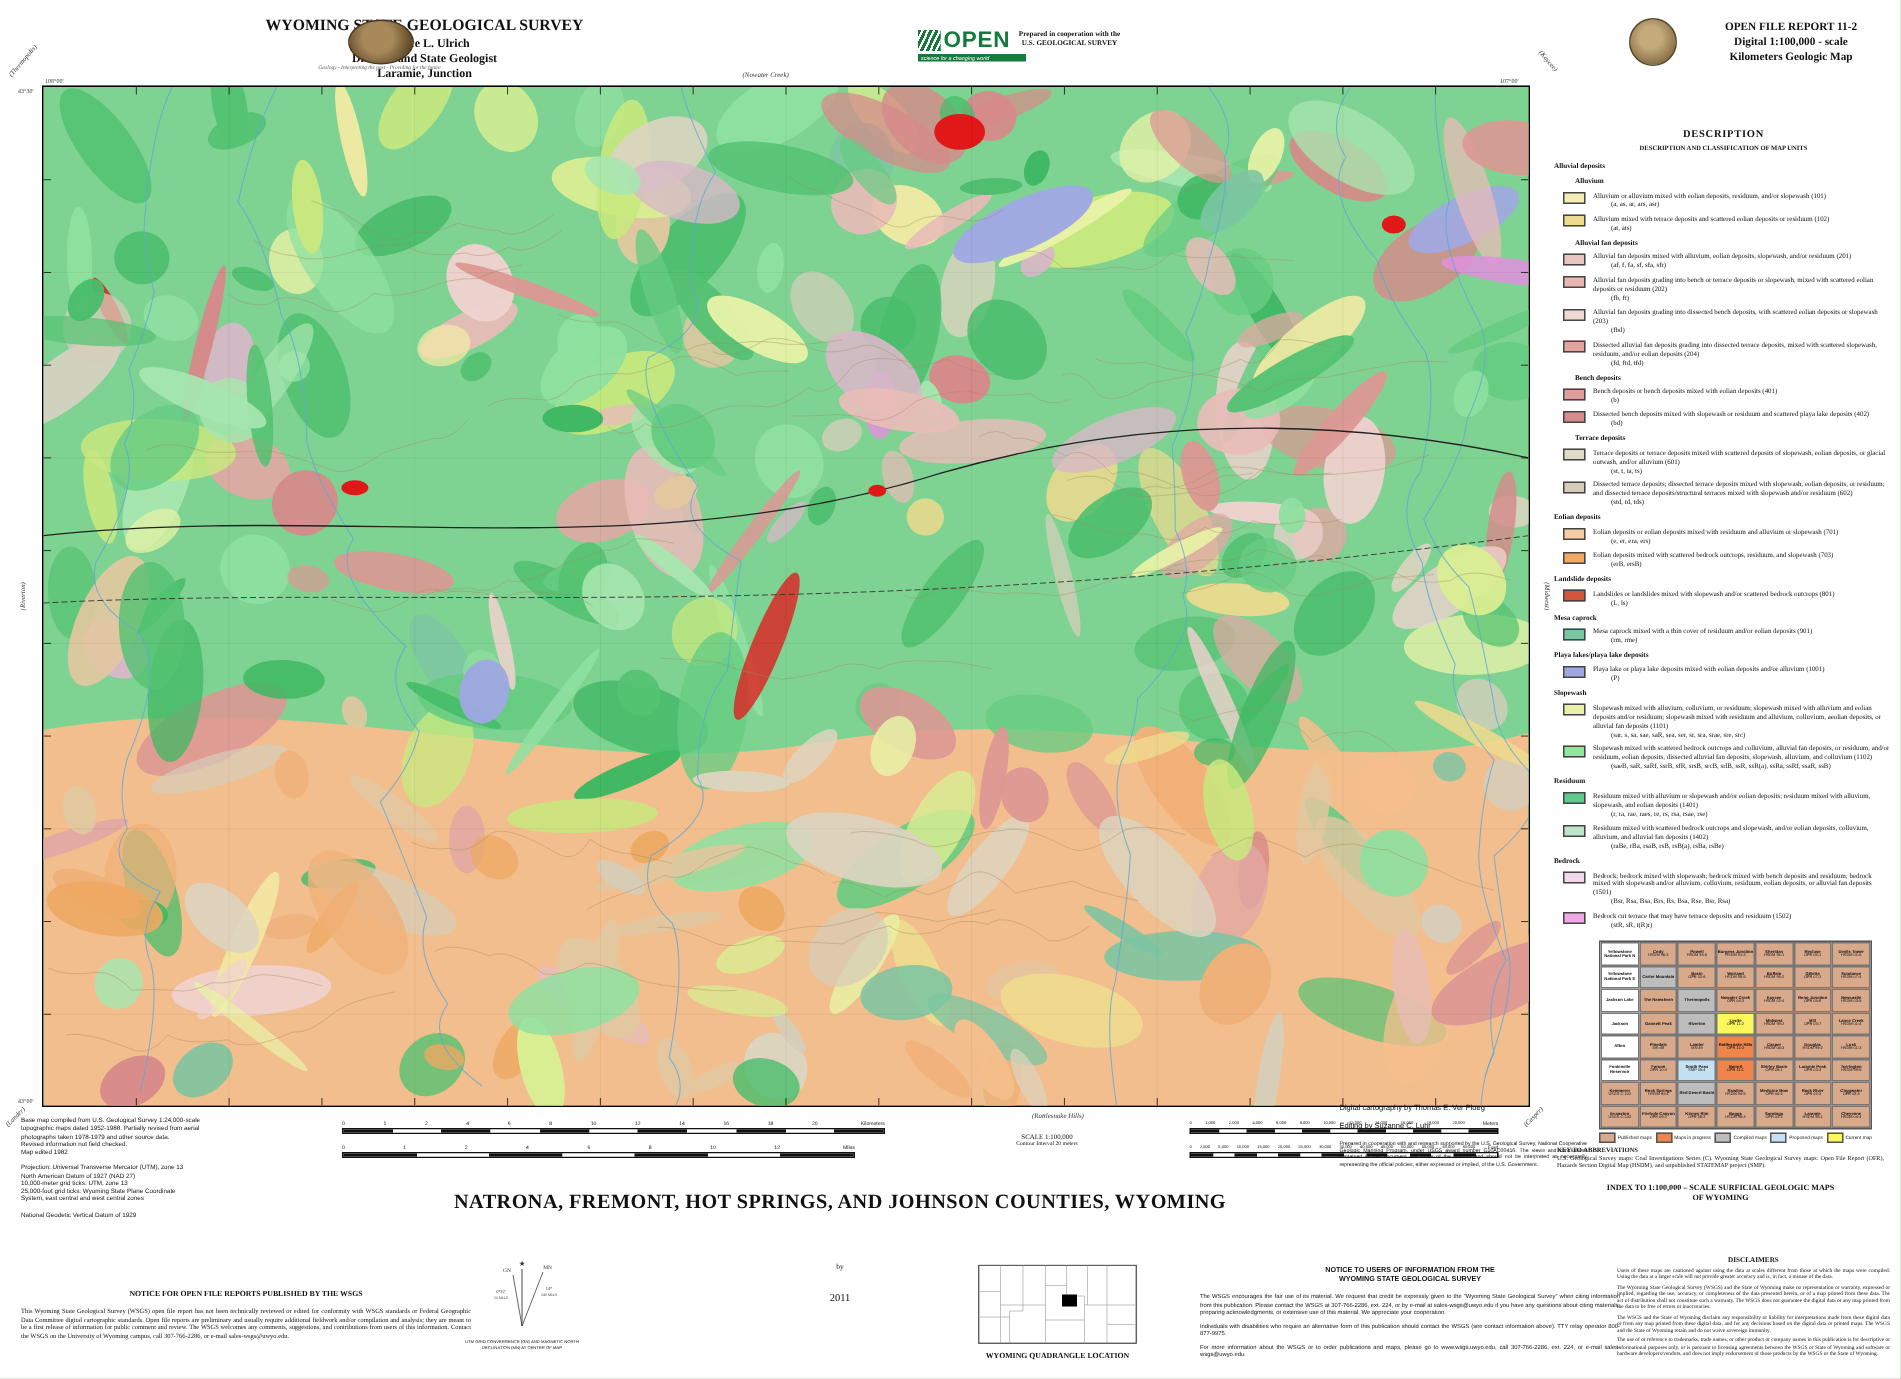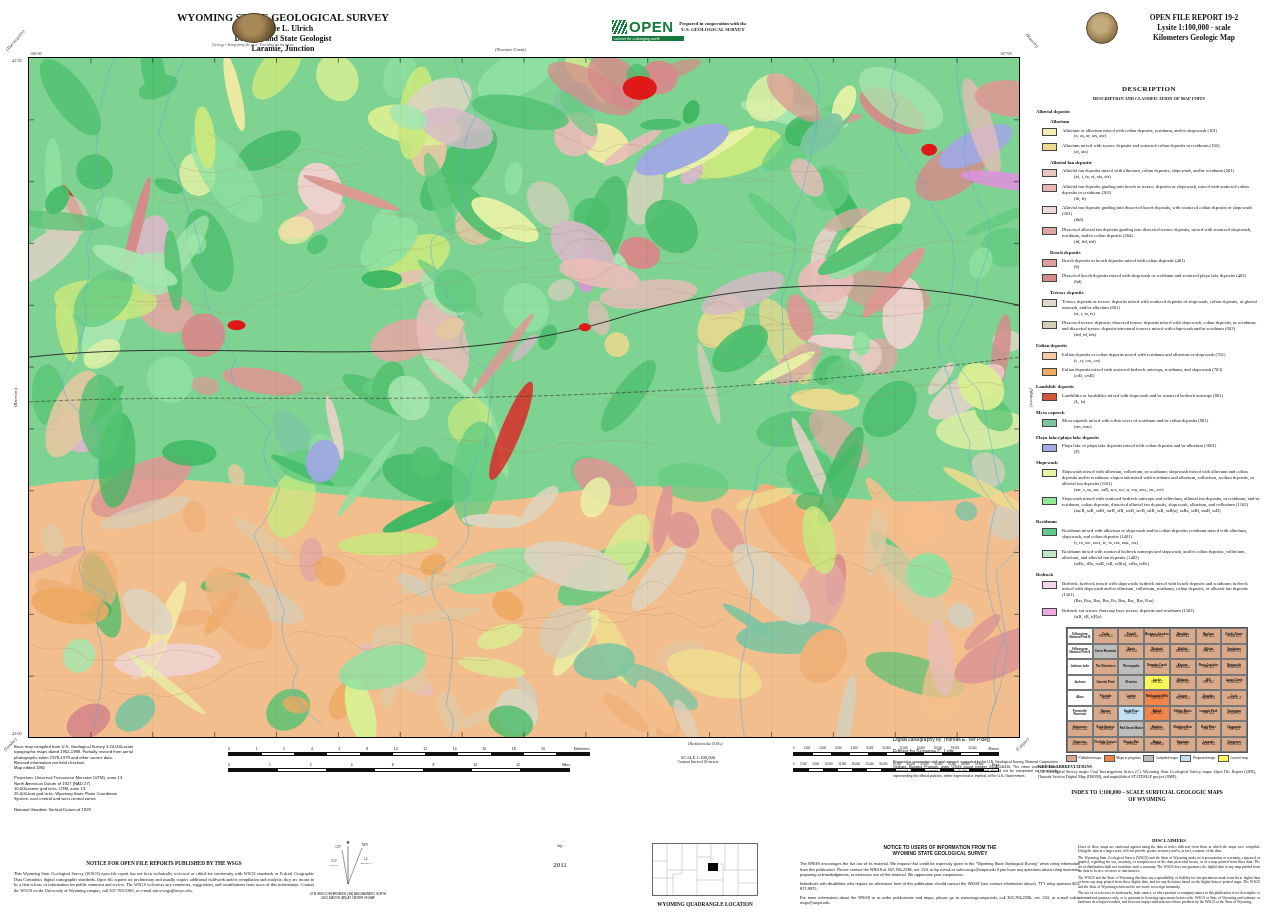--- a/index.html
+++ b/index.html
@@ -132,22 +132,22 @@
     </div>
     <div class="usgs-bar">science for a changing world</div>
   </div>
   <div class="abs coop ctr">
     <div>Prepared in cooperation with the</div>
     <div>U.S. GEOLOGICAL SURVEY</div>
   </div>
 
   <div class="abs univ-seal"></div>
   <div class="abs report ctr">
-    <div>OPEN FILE REPORT 19-2</div>
-    <div>Lysite 1:100,000 - scale</div>
+    <div>OPEN FILE REPORT 11-2</div>
+    <div>Digital 1:100,000 - scale</div>
     <div>Kilometers Geologic Map</div>
   </div>
 
   <div class="abs map-frame">
     <svg id="mapsvg" viewBox="0 0 992 681" preserveAspectRatio="none">
         <rect x="0" y="0" width="992" height="681" fill="#7fd392"></rect>
         <path d="M0 430 C 180 398 360 468 520 438 C 700 408 860 470 992 432 L992 681 L0 681 Z" fill="#f3be8d"></path>
         <ellipse cx="259.6037659868598" cy="653.5634541844483" rx="23.638234935933724" ry="19.194254893809557" transform="rotate(140.2 259.6 653.6)" fill="#54c272" opacity="0.79"></ellipse>
         <ellipse cx="24.140048559755087" cy="115.37402039696462" rx="35.53699945914559" ry="8.36453297152184" transform="rotate(89.0 24.1 115.4)" fill="#8fe0a0" opacity="0.95"></ellipse>
         <ellipse cx="589.1469662971795" cy="287.49821481248364" rx="12.377422500867397" ry="12.469117689644918" transform="rotate(134.6 589.1 287.5)" fill="#efda8e" opacity="0.83"></ellipse>
@@ -1035,20 +1035,21 @@
         <div class="sb-seg" style="background: rgb(17, 17, 17);"></div>
         <div class="sb-seg" style="background: rgb(255, 255, 255);"></div>
         <div class="sb-seg" style="background: rgb(17, 17, 17);"></div>
         <div class="sb-seg" style="background: rgb(255, 255, 255);"></div>
         <div class="sb-seg" style="background: rgb(17, 17, 17);"></div>
         <div class="sb-seg" style="background: rgb(255, 255, 255);"></div>
       </div>
     </div>
 
   <div class="abs map-title ctr">
+    <div>NATRONA, FREMONT, HOT SPRINGS, AND JOHNSON COUNTIES, WYOMING</div>
   </div>
   <div class="abs by ctr">by</div>
   <div class="abs year ctr">2011</div>
 
   <svg class="abs decl" viewBox="0 0 60 56">
     <line x1="30" y1="10" x2="30" y2="48" stroke="#333" stroke-width="0.6"></line>
     <text x="30" y="8" font-size="5" text-anchor="middle" fill="#333">★</text>
     <line x1="30" y1="48" x2="24" y2="14" stroke="#333" stroke-width="0.5"></line>
     <line x1="30" y1="48" x2="44" y2="12" stroke="#333" stroke-width="0.5"></line>
     <text x="20" y="12" font-size="3.6" text-anchor="middle" fill="#333">GN</text>

